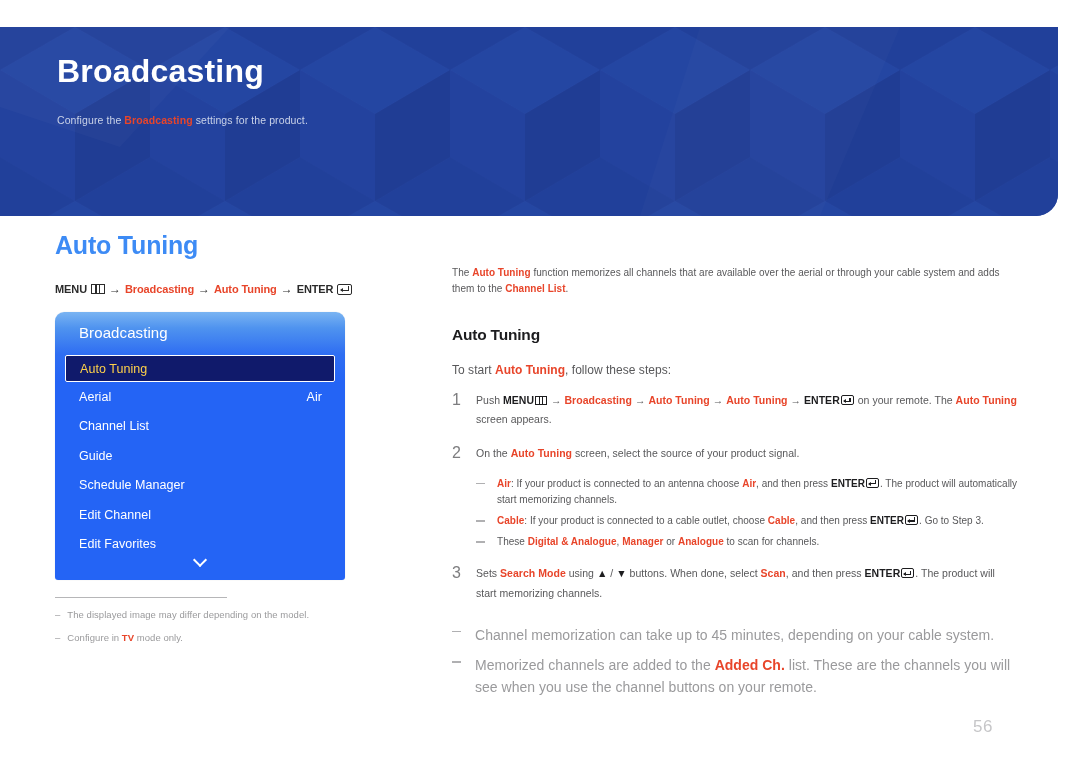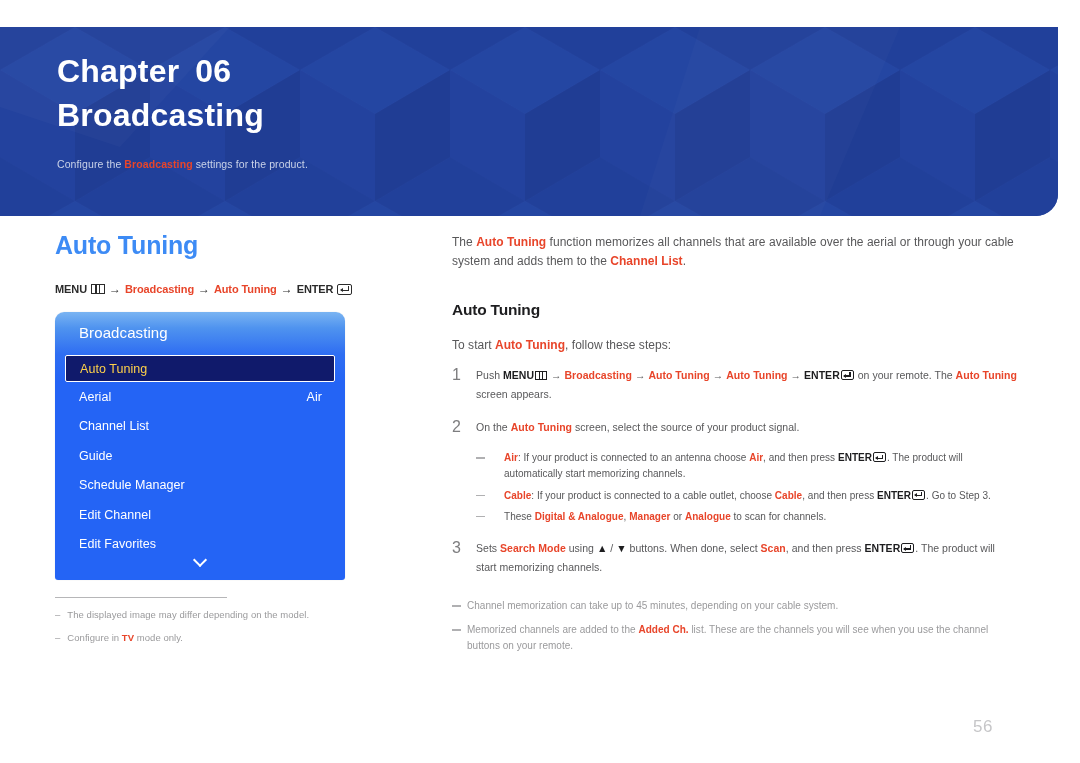--- a/index.html
+++ b/index.html
@@ -233,24 +233,25 @@
   }
   .note-row .hl { color: #e8452a; font-weight: bold; }
 
   
   .col-right {
     position: absolute;
     left: 452px; top: 17px;
     width: 566px;
   }
   .intro-para {
-    font-size: 12px;
+    font-size: 10px;
     line-height: 1.62;
     color: #58585a;
     letter-spacing: 0.03px;
+    margin-top: 32px;
   }
   .intro-para .hl { color: #e8452a; font-weight: bold; }
 
   .sub-title {
     margin-top: 29px;
     font-size: 15.5px;
     font-weight: bold;
     color: #1d1d1f;
     letter-spacing: -0.2px;
   }
@@ -285,42 +286,42 @@
   }
   .step-text .hl { color: #e8452a; font-weight: bold; }
   .step-text .bold { color: #1d1d1f; font-weight: bold; }
 
   .sub-bullets {
     margin-top: 13px;
     margin-left: 24px;
   }
   .bullet-row {
     display: flex;
-    gap: 19px;
+    gap: 12px;
     font-size: 10px;
     line-height: 1.62;
     color: #58585a;
     margin-bottom: 5px;
     letter-spacing: 0.02px;
   }
   .bullet-dash {
     flex: 0 0 auto;
     width: 9px;
     height: 1.6px;
     background: #b0b0b2;
     margin-top: 7px;
   }
   .bullet-row .hl { color: #e8452a; font-weight: bold; }
   .bullet-row .bold { color: #1d1d1f; font-weight: bold; }
 
   .end-notes { margin-top: 21px; }
   .end-note-row {
     display: flex;
-    gap: 6px;
-    font-size: 10px;
+    gap: 14px;
+    font-size: 14px;
     line-height: 1.6;
     color: #9a9a9c;
     margin-bottom: 8px;
     letter-spacing: 0.02px;
   }
   .end-note-row .ndash {
     flex: 0 0 auto;
     width: 9px; height: 1.6px;
     background: #b0b0b2;
     margin-top: 7px;
@@ -395,23 +396,20 @@
         <polygon points="150,43 225,0 300,43 225,87" fill="#264aa8" opacity="0.4"></polygon>
       </pattern>
     </defs>
     <rect width="1058" height="189" fill="#21409a"></rect>
     <rect width="1058" height="189" fill="url(#cubes)"></rect>
     <polygon points="0,0 230,0 120,120 0,80" fill="#ffffff" opacity="0.025"></polygon>
     <polygon points="700,0 900,0 820,189 640,189" fill="#ffffff" opacity="0.02"></polygon>
   </svg>
 
   <div class="chapter-inner">
-    <div class="chapter-title">
-      <span>Chapter</span><span class="chnum">06</span>
-    </div>
     <div class="chapter-title">Broadcasting</div>
     <div class="chapter-sub">
       <span>Configure the </span><span class="hl">Broadcasting</span><span> settings for the product.</span>
     </div>
   </div>
 </div>
 
 <div class="page-body">
 
   <div class="col-left">

